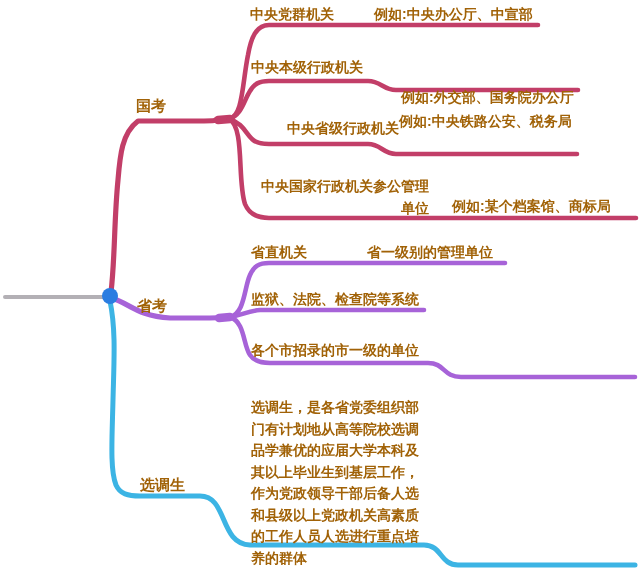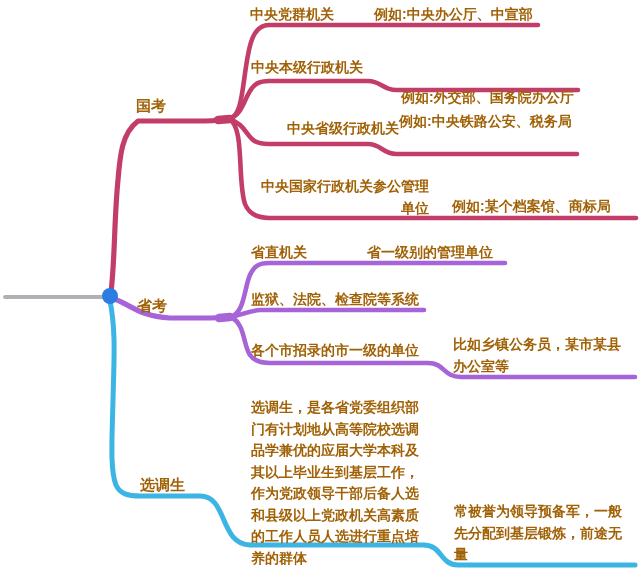--- a/index.html
+++ b/index.html
@@ -101,19 +101,17 @@
   <div class="txt g3-label">中央省级行政机关</div>
   <div class="txt g3-note">例如:中央铁路公安、税务局</div>
   <div class="txt wrap g4-label">中央国家行政机关参公管理单位</div>
   <div class="txt g4-note">例如:某个档案馆、商标局</div>
 
   <div class="txt big shengkao-label">省考</div>
   <div class="txt s1-label">省直机关</div>
   <div class="txt s1-note">省一级别的管理单位</div>
   <div class="txt s2-label">监狱、法院、检查院等系统</div>
   <div class="txt s3-label">各个市招录的市一级的单位</div>
-  <div class="txt wrap s3-note">比如乡镇公务员，某市某县办公室等</div>
 
   <div class="txt big xds-label">选调生</div>
   <div class="txt wrap x1-label">选调生，是各省党委组织部门有计划地从高等院校选调品学兼优的应届大学本科及其以上毕业生到基层工作，作为党政领导干部后备人选和县级以上党政机关高素质的工作人员人选进行重点培养的群体</div>
-  <div class="txt wrap x1-note">常被誉为领导预备军，一般先分配到基层锻炼，前途无量</div>
 
 </div>
 
 </body></html>

